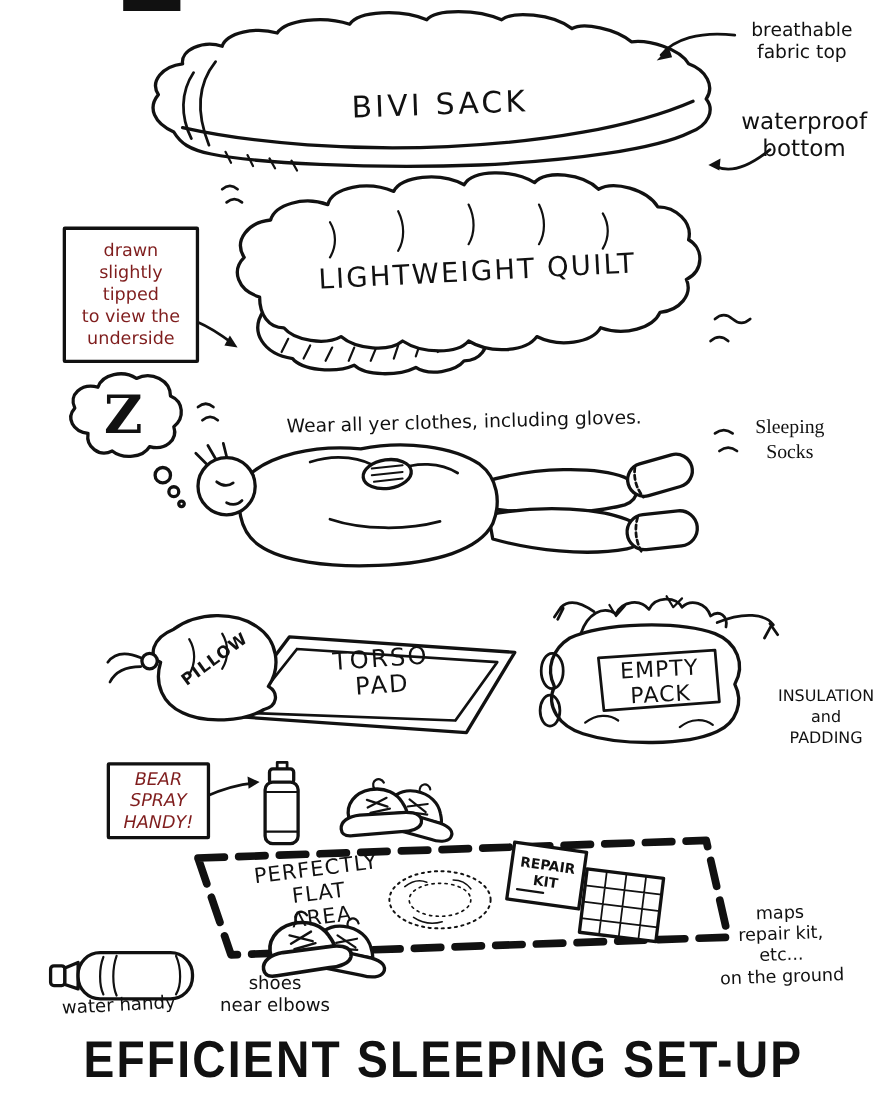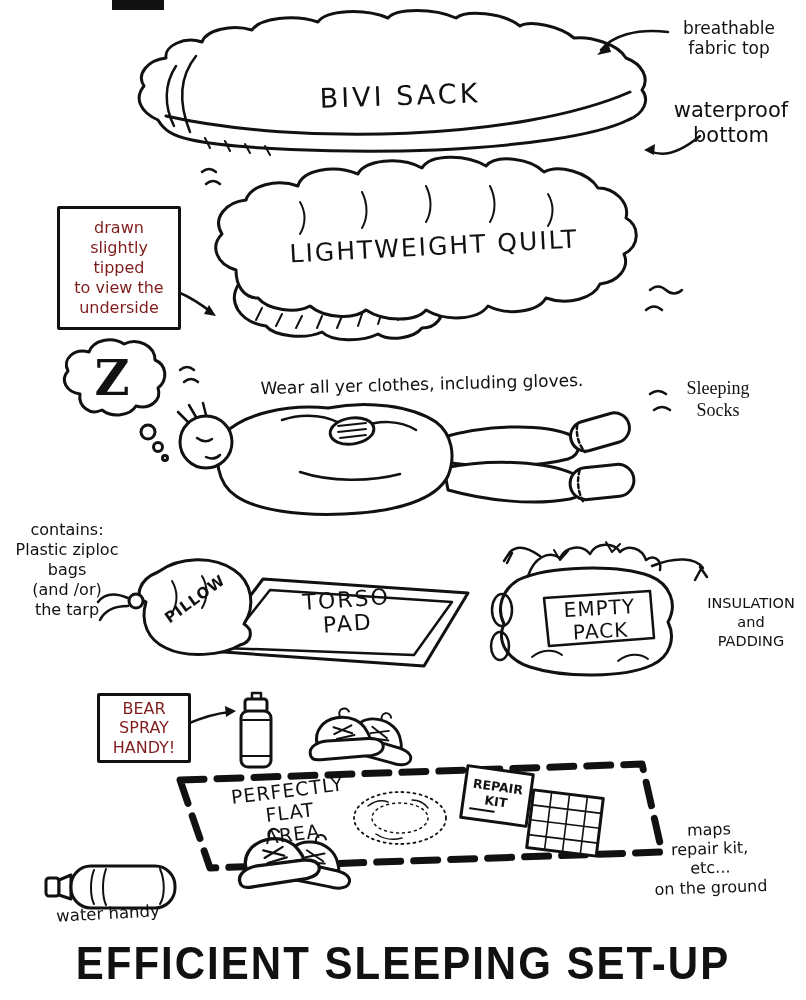--- a/index.html
+++ b/index.html
@@ -180,53 +180,50 @@
 
   <div class="lbl" style="left:262px;top:232px;width:344px;font-size:25px;letter-spacing:2px;transform:rotate(-3deg);">LIGHTWEIGHT QUILT</div>
 
   <div class="lbl" style="left:84px;top:350px;width:56px;font-size:48px;font-weight:bold;font-family:'DejaVu Serif',serif;">Z</div>
 
   <div class="lbl" style="left:222px;top:374px;width:400px;font-size:17px;transform:rotate(-1.5deg);">Wear all yer clothes, including gloves.</div>
 
   <div class="lbl" style="left:662px;top:378px;width:112px;font-size:18px;font-family:Liberation Serif, serif;">Sleeping
 Socks</div>
 
-  <div class="lbl" style="left:4px;top:520px;width:126px;font-size:16px;line-height:1.25;">contains:
-Plastic ziploc
-bags
-(and /or)
-the tarp</div>
 
   <div class="lbl" style="left:150px;top:590px;width:90px;font-size:15px;font-weight:bold;letter-spacing:1px;transform:rotate(-36deg);">PILLOW</div>
 
   <div class="lbl" style="left:282px;top:588px;width:130px;font-size:22px;letter-spacing:2px;line-height:1.1;transform:rotate(-4deg);">TORSO
 PAD</div>
 
   <div class="lbl" style="left:542px;top:597px;width:116px;font-size:20px;letter-spacing:1px;line-height:1.15;transform:rotate(-3deg);">EMPTY
 PACK</div>
 
-  <div class="lbl" style="left:698px;top:594px;width:106px;font-size:14.5px;line-height:1.3;">INSULATION
+  <div class="lbl" style="left:698px;top:624px;width:106px;font-size:14.5px;line-height:1.3;">INSULATION
 and
 PADDING</div>
 
-  <div class="notebox" style="left:97px;top:693px;width:88px;height:64px;font-size:16px;line-height:1.2;">BEAR
+  <div class="notebox" style="left:97px;top:693px;width:88px;height:64px;font-size:16px;line-height:1.2;font-style:italic;">BEAR
 SPRAY
 HANDY!</div>
 
   <div class="lbl" style="left:222px;top:780px;width:136px;font-size:19px;letter-spacing:1px;line-height:1.15;transform:rotate(-7deg);">PERFECTLY
 FLAT
 AREA</div>
 
   <div class="lbl" style="left:468px;top:779px;width:58px;font-size:12.5px;font-weight:bold;line-height:1.2;transform:rotate(8deg);">REPAIR
 KIT</div>
 
   <div class="lbl" style="left:628px;top:820px;width:164px;font-size:16px;line-height:1.2;transform:rotate(-2deg);">maps
 repair kit,
 etc...
 on the ground</div>
 
 
+  <div class="lbl" style="left:192px;top:884px;width:116px;font-size:16.5px;line-height:1.2;">shoes
+near elbows</div>
 
   <div class="lbl" style="left:42px;top:904px;width:132px;font-size:16.5px;transform:rotate(-3deg);">water handy</div>
 
   <div class="lbl title" style="left:0;top:938px;width:806px;font-size:42px;letter-spacing:2px;transform:scaleY(1.12);font-family:'Liberation Sans',sans-serif;">EFFICIENT SLEEPING SET-UP</div>
 
 </div>
 
 </body></html>

